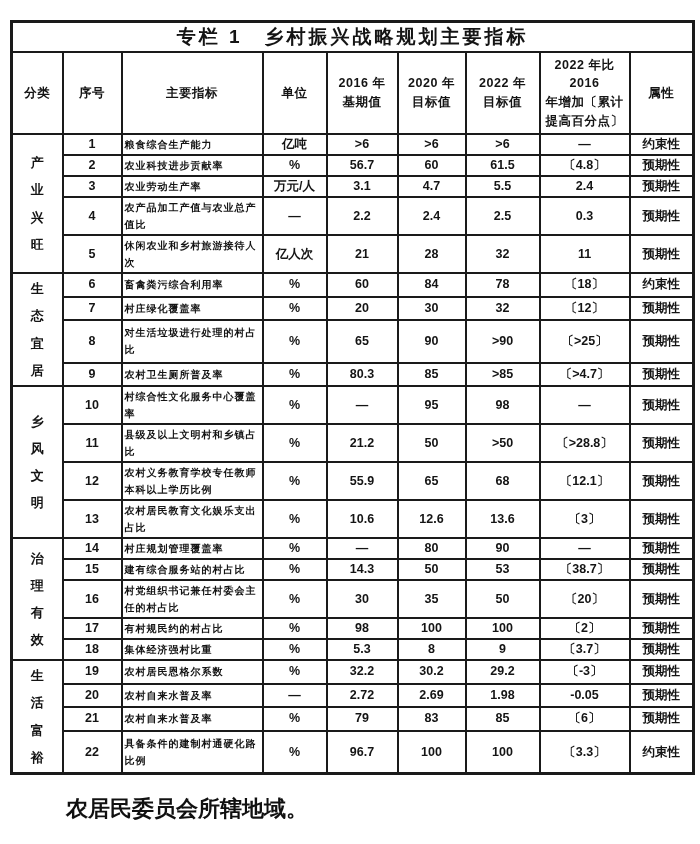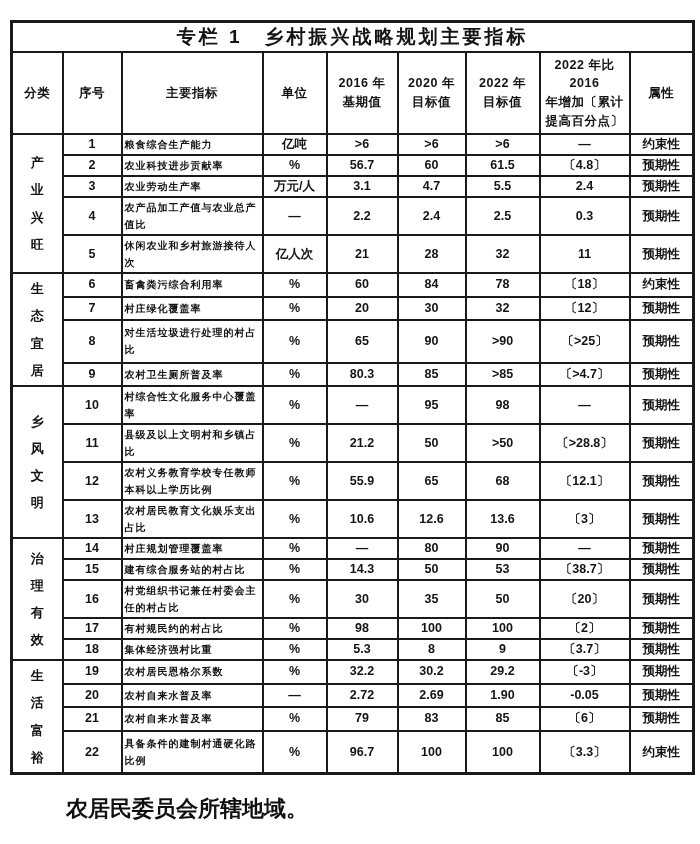--- a/index.html
+++ b/index.html
@@ -320,21 +320,21 @@
           <td class="val">29.2</td>
           <td class="val">〔-3〕</td>
           <td class="val">预期性</td>
         </tr>
         <tr>
           <td class="val">20</td>
           <td class="indicator">农村自来水普及率</td>
           <td class="val">—</td>
           <td class="val">2.72</td>
           <td class="val">2.69</td>
-          <td class="val">1.90</td>
+          <td class="val">1.98</td>
           <td class="val">-0.05</td>
           <td class="val">预期性</td>
         </tr>
         <tr>
           <td class="val">21</td>
           <td class="indicator">农村自来水普及率</td>
           <td class="val">%</td>
           <td class="val">79</td>
           <td class="val">83</td>
           <td class="val">85</td>

